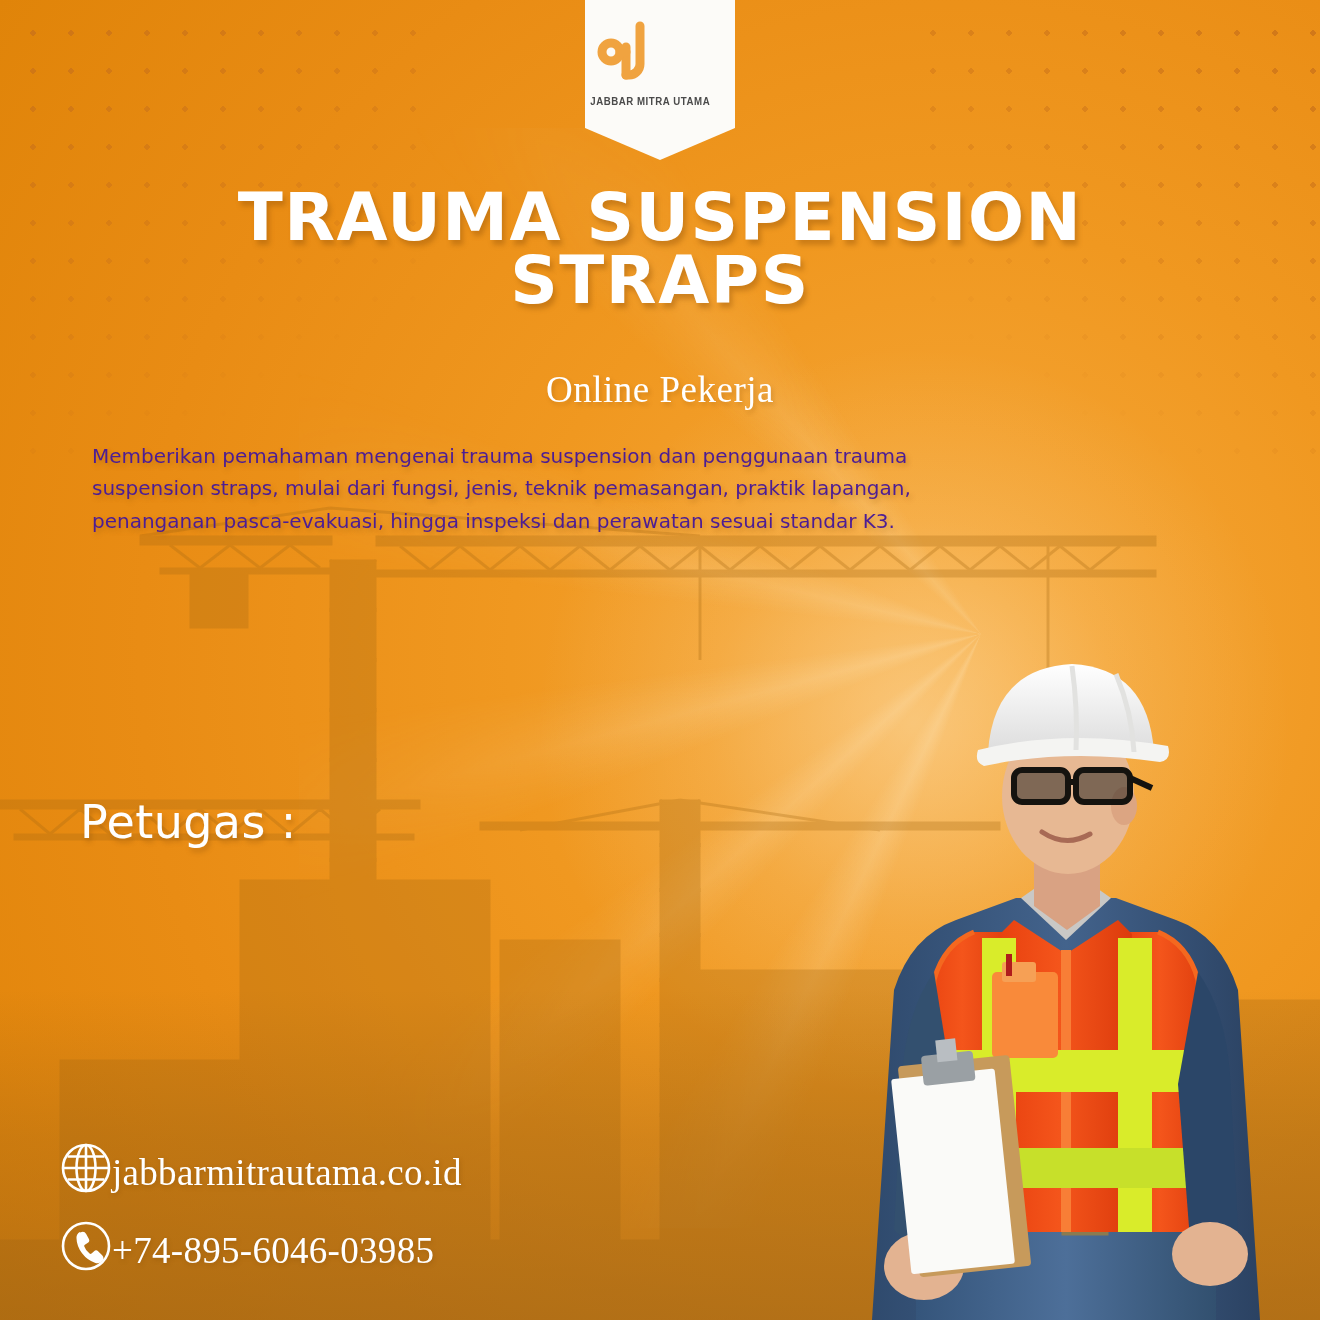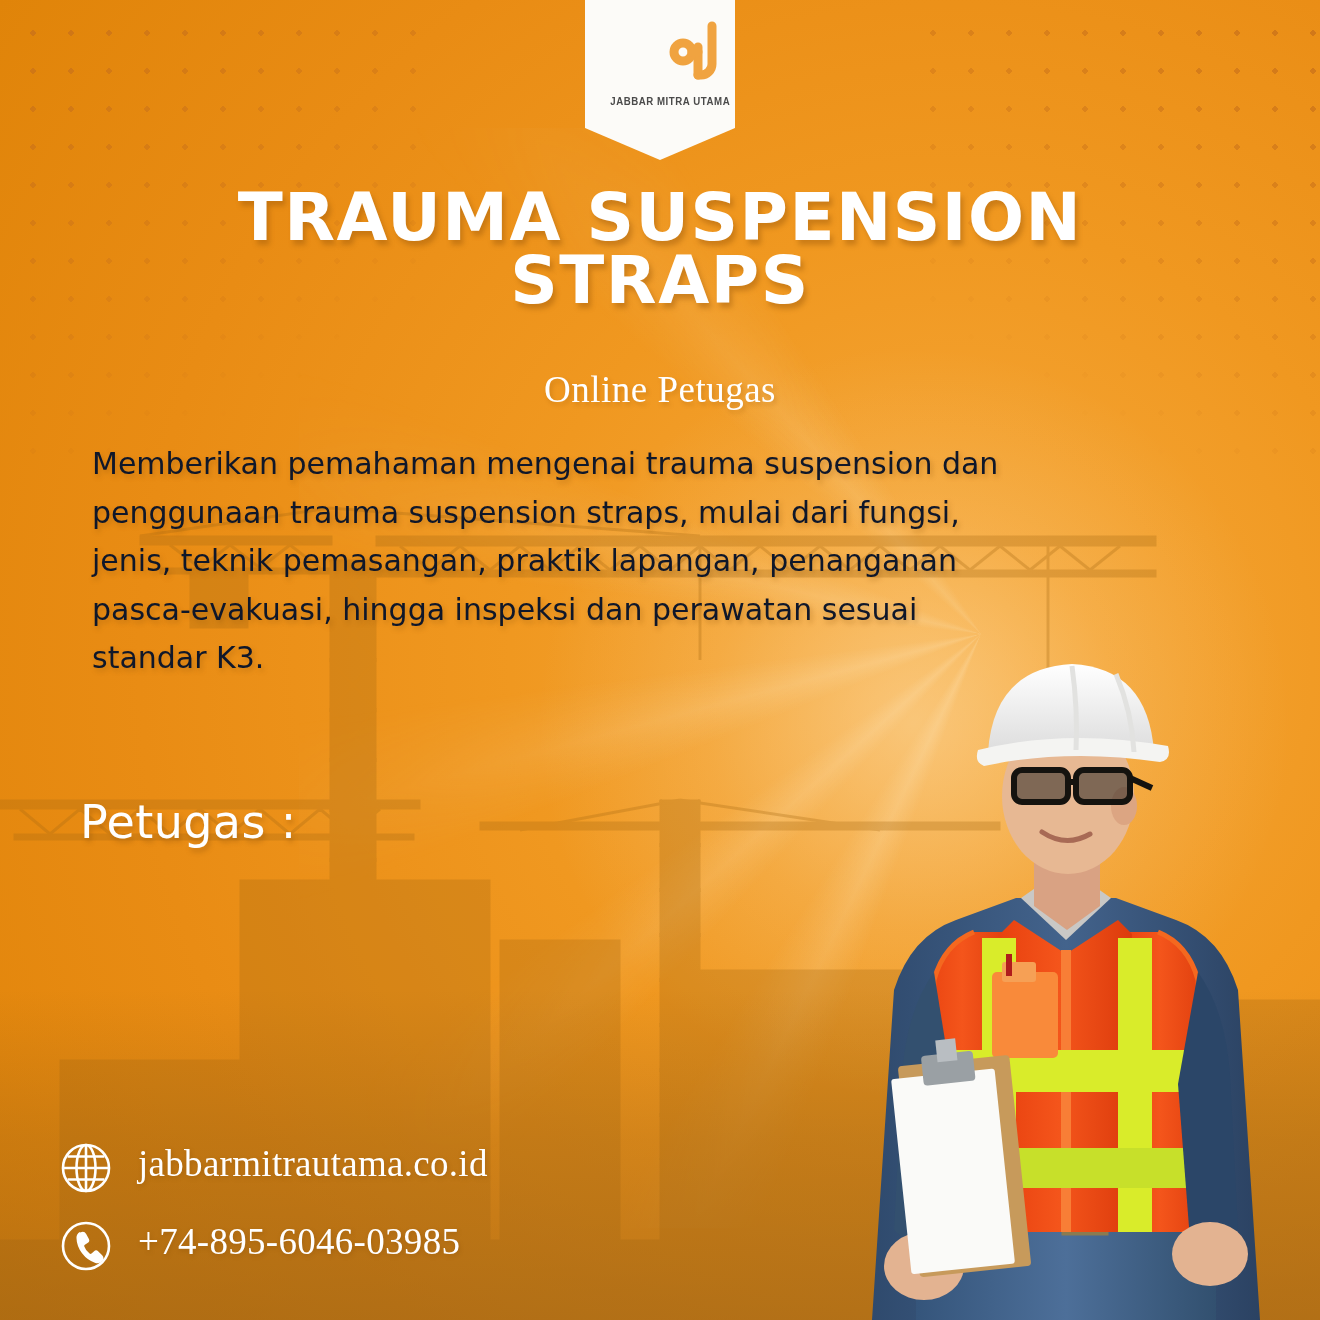--- a/index.html
+++ b/index.html
@@ -87,21 +87,21 @@
     pointer-events:none;
   }
 
   
   .logo-banner{
     position:absolute; left:50%; top:0; transform:translateX(-50%);
     width:150px; height:160px;
     background:#FCFBF8;
     -webkit-clip-path:polygon(0 0,100% 0,100% 80%,50% 100%,0 80%);
     clip-path:polygon(0 0,100% 0,100% 80%,50% 100%,0 80%);
-    display:flex; flex-direction:column; align-items:flex-end;
+    display:flex; flex-direction:column; align-items:flex-start;
     padding-top:14px;
     box-shadow:0 2px 10px rgba(120,70,0,.18);
   }
   .logo-mark{ width:78px; height:78px; }
   .logo-word{
     font-family:"Liberation Sans", sans-serif;
     font-size:10.5px; font-weight:700; letter-spacing:.6px;
     color:#4A4A4A; margin-top:3px;
     transform:scaleX(.92);
   }
@@ -136,33 +136,33 @@
     font-weight:400;
     font-size:46px;
     color:#FFFFFF;
     letter-spacing:.4px;
     text-shadow:2px 4px 5px rgba(145,82,10,.38);
     margin-bottom:10px;
   }
   .sec-body{
     font-family:"DejaVu Sans", sans-serif;
     font-weight:400;
-    font-size:30px;
+    font-size:20px;
     line-height:1.62;
-    color:#0f172a;
+    color:#4c1d95;
     text-shadow:2px 3px 5px rgba(145,82,10,.36);
   }
   #tujuan{ top:440px; width:925px; }
   #tujuan .sec-body{ padding-left:12px; }
   #sasaran{ top:795px; width:760px; }
 
   
   .contact{ position:absolute; left:60px; bottom:48px; }
   .contact-row{
-    display:flex; align-items:flex-start; gap:26px; margin-bottom:26px;
+    display:flex; align-items:flex-end; margin-bottom:26px;
   }
   .contact-row:last-child{ margin-bottom:0; }
   .contact-ico{ width:52px; height:52px; flex:none; }
   .contact-txt{
     font-family:"Liberation Serif", serif;
     font-size:37px;
     color:#FFFFFF;
     letter-spacing:.3px;
     text-shadow:1px 2px 4px rgba(130,75,10,.35);
   }
@@ -265,21 +265,21 @@
         <path d="M55 12 v38 a11 11 0 0 1 -11 11 h-3"></path>
         <path d="M41 61 v-28"></path>
         <circle cx="26" cy="38" r="9"></circle>
         <path d="M35 38 h6"></path>
       </g>
     </svg>
     <div class="logo-word">JABBAR MITRA UTAMA</div>
   </div>
 
   <div class="headline">TRAUMA SUSPENSION STRAPS</div>
-  <div class="subtitle">Online Petugas</div>
+  <div class="subtitle">Online Pekerja</div>
 
   <div class="section" id="tujuan">
     <div class="sec-body">Memberikan pemahaman mengenai trauma suspension dan penggunaan trauma suspension straps, mulai dari fungsi, jenis, teknik pemasangan, praktik lapangan, penanganan pasca-evakuasi, hingga inspeksi dan perawatan sesuai standar K3.</div>
   </div>
 
   <div class="section" id="sasaran">
     <div class="sec-title">Petugas :</div>
   </div>
 
   <svg class="worker" viewBox="0 0 520 700">

